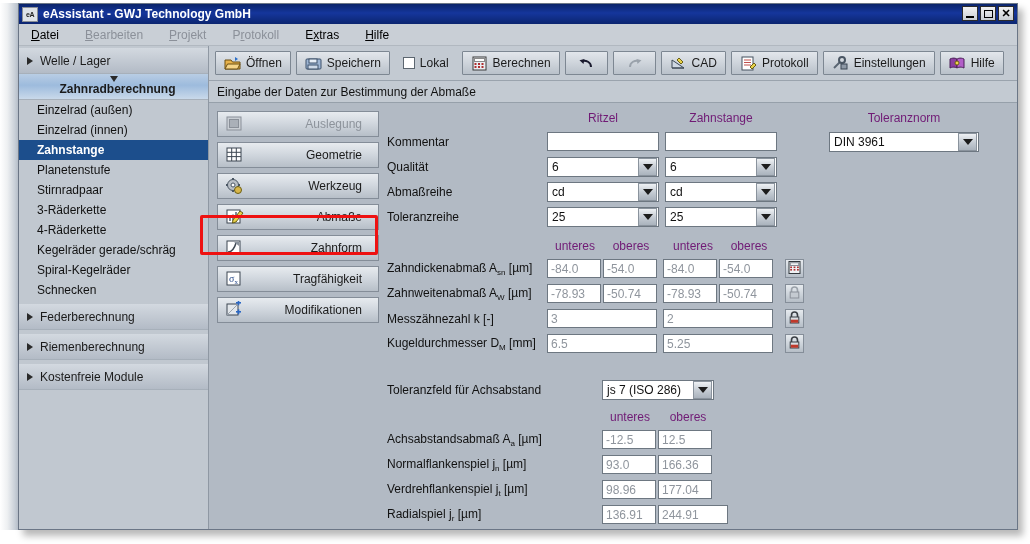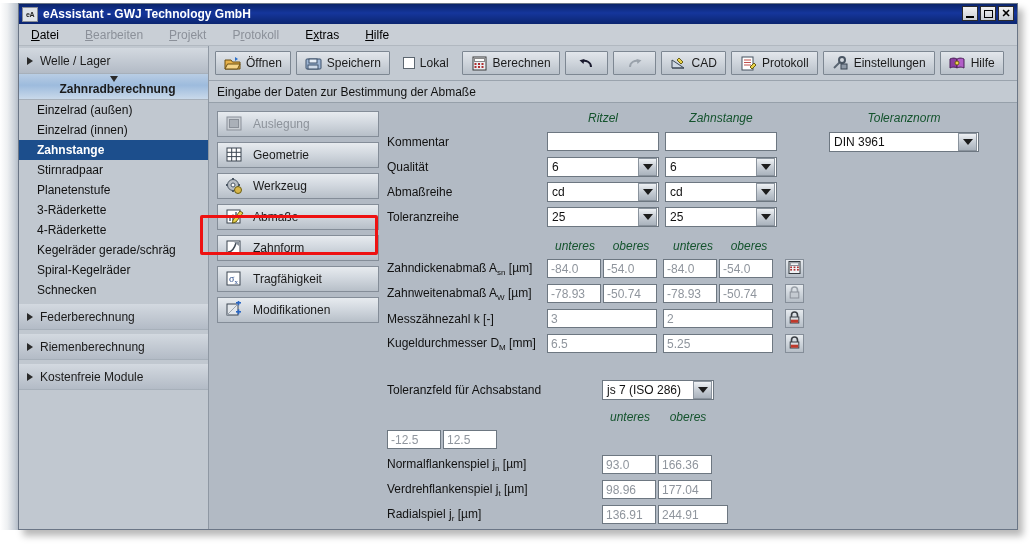--- a/index.html
+++ b/index.html
@@ -147,29 +147,29 @@
   .actions {
     position:absolute; left:8px; top:8px; width:162px;
     display:flex; flex-direction:column; gap:5px;
   }
   .act {
     height:26px; display:flex; align-items:center; gap:9px;
     padding-left:7px; font-size:12px; color:#1b1b1b;
     background: linear-gradient(180deg,#e7ebef 0%, #d2d8df 45%, #b7bfc8 100%);
     border:1px solid #848d98;
   }
-  .act .lbl { flex:1; text-align:left; padding-right:16px; }
+  .act .lbl { flex:1; text-align:right; padding-right:16px; }
   .act.disabled .lbl { color:#8d939b; }
   .act .ic { width:19px; height:18px; }
 
   
   .form { position:absolute; left:178px; top:4px; right:6px; bottom:0; }
   .row { display:flex; align-items:center; height:25px; }
   .flabel { font-size:12px; color:#111; white-space:nowrap; }
-  .hdr { font-size:12px; color:#14532d; text-align:center;font-style:italic; }
+  .hdr { font-size:12px; color:#701a75; text-align:center; }
 
   input.f {
     font-family:"Liberation Sans", sans-serif;
     font-size:12px; height:19px;
     background:#fff; border:1px solid #6d7781;
     padding:0 3px; color:#111;
   }
   input.f.ro { color:#8f959d; background:#fff; }
   .combo {
     position:relative; height:20px; background:#fff;
@@ -254,24 +254,24 @@
         <div class="leaf">
             <span>Einzelrad (außen)</span>
           </div>
         <div class="leaf">
             <span>Einzelrad (innen)</span>
           </div>
         <div class="leaf sel">
             <span>Zahnstange</span>
           </div>
         <div class="leaf">
+            <span>Planetenstufe</span>
+          </div>
+        <div class="leaf">
             <span>Stirnradpaar</span>
-          </div>
-        <div class="leaf">
-            <span>Planetenstufe</span>
           </div>
         <div class="leaf">
             <span>3-Räderkette</span>
           </div>
         <div class="leaf">
             <span>4-Räderkette</span>
           </div>
         <div class="leaf">
             <span>Kegelräder gerade/schräg</span>
           </div>
@@ -672,20 +672,23 @@
             </div>
 
             <div class="row" style="height:21px; margin-top:4px">
               <div style="width:215px"></div>
               <div class="hdr" style="width:56px">unteres</div>
               <div style="width:2px"></div>
               <div class="hdr" style="width:56px">oberes</div>
             </div>
 
             <div class="row">
+              <div class="flabel" style="width:215px">
+                <span>Achsabstandsabmaß A</span><span class="sub">a</span><span> [µm]</span>
+              </div>
               <input class="f ro" style="width: 54px;" value="-12.5">
               <div style="width:2px"></div>
               <input class="f ro" style="width: 54px;" value="12.5">
             </div>
 
             <div class="row">
               <div class="flabel" style="width:215px">
                 <span>Normalflankenspiel j</span><span class="sub">n</span><span> [µm]</span>
               </div>
               <input class="f ro" style="width: 54px;" value="93.0">

